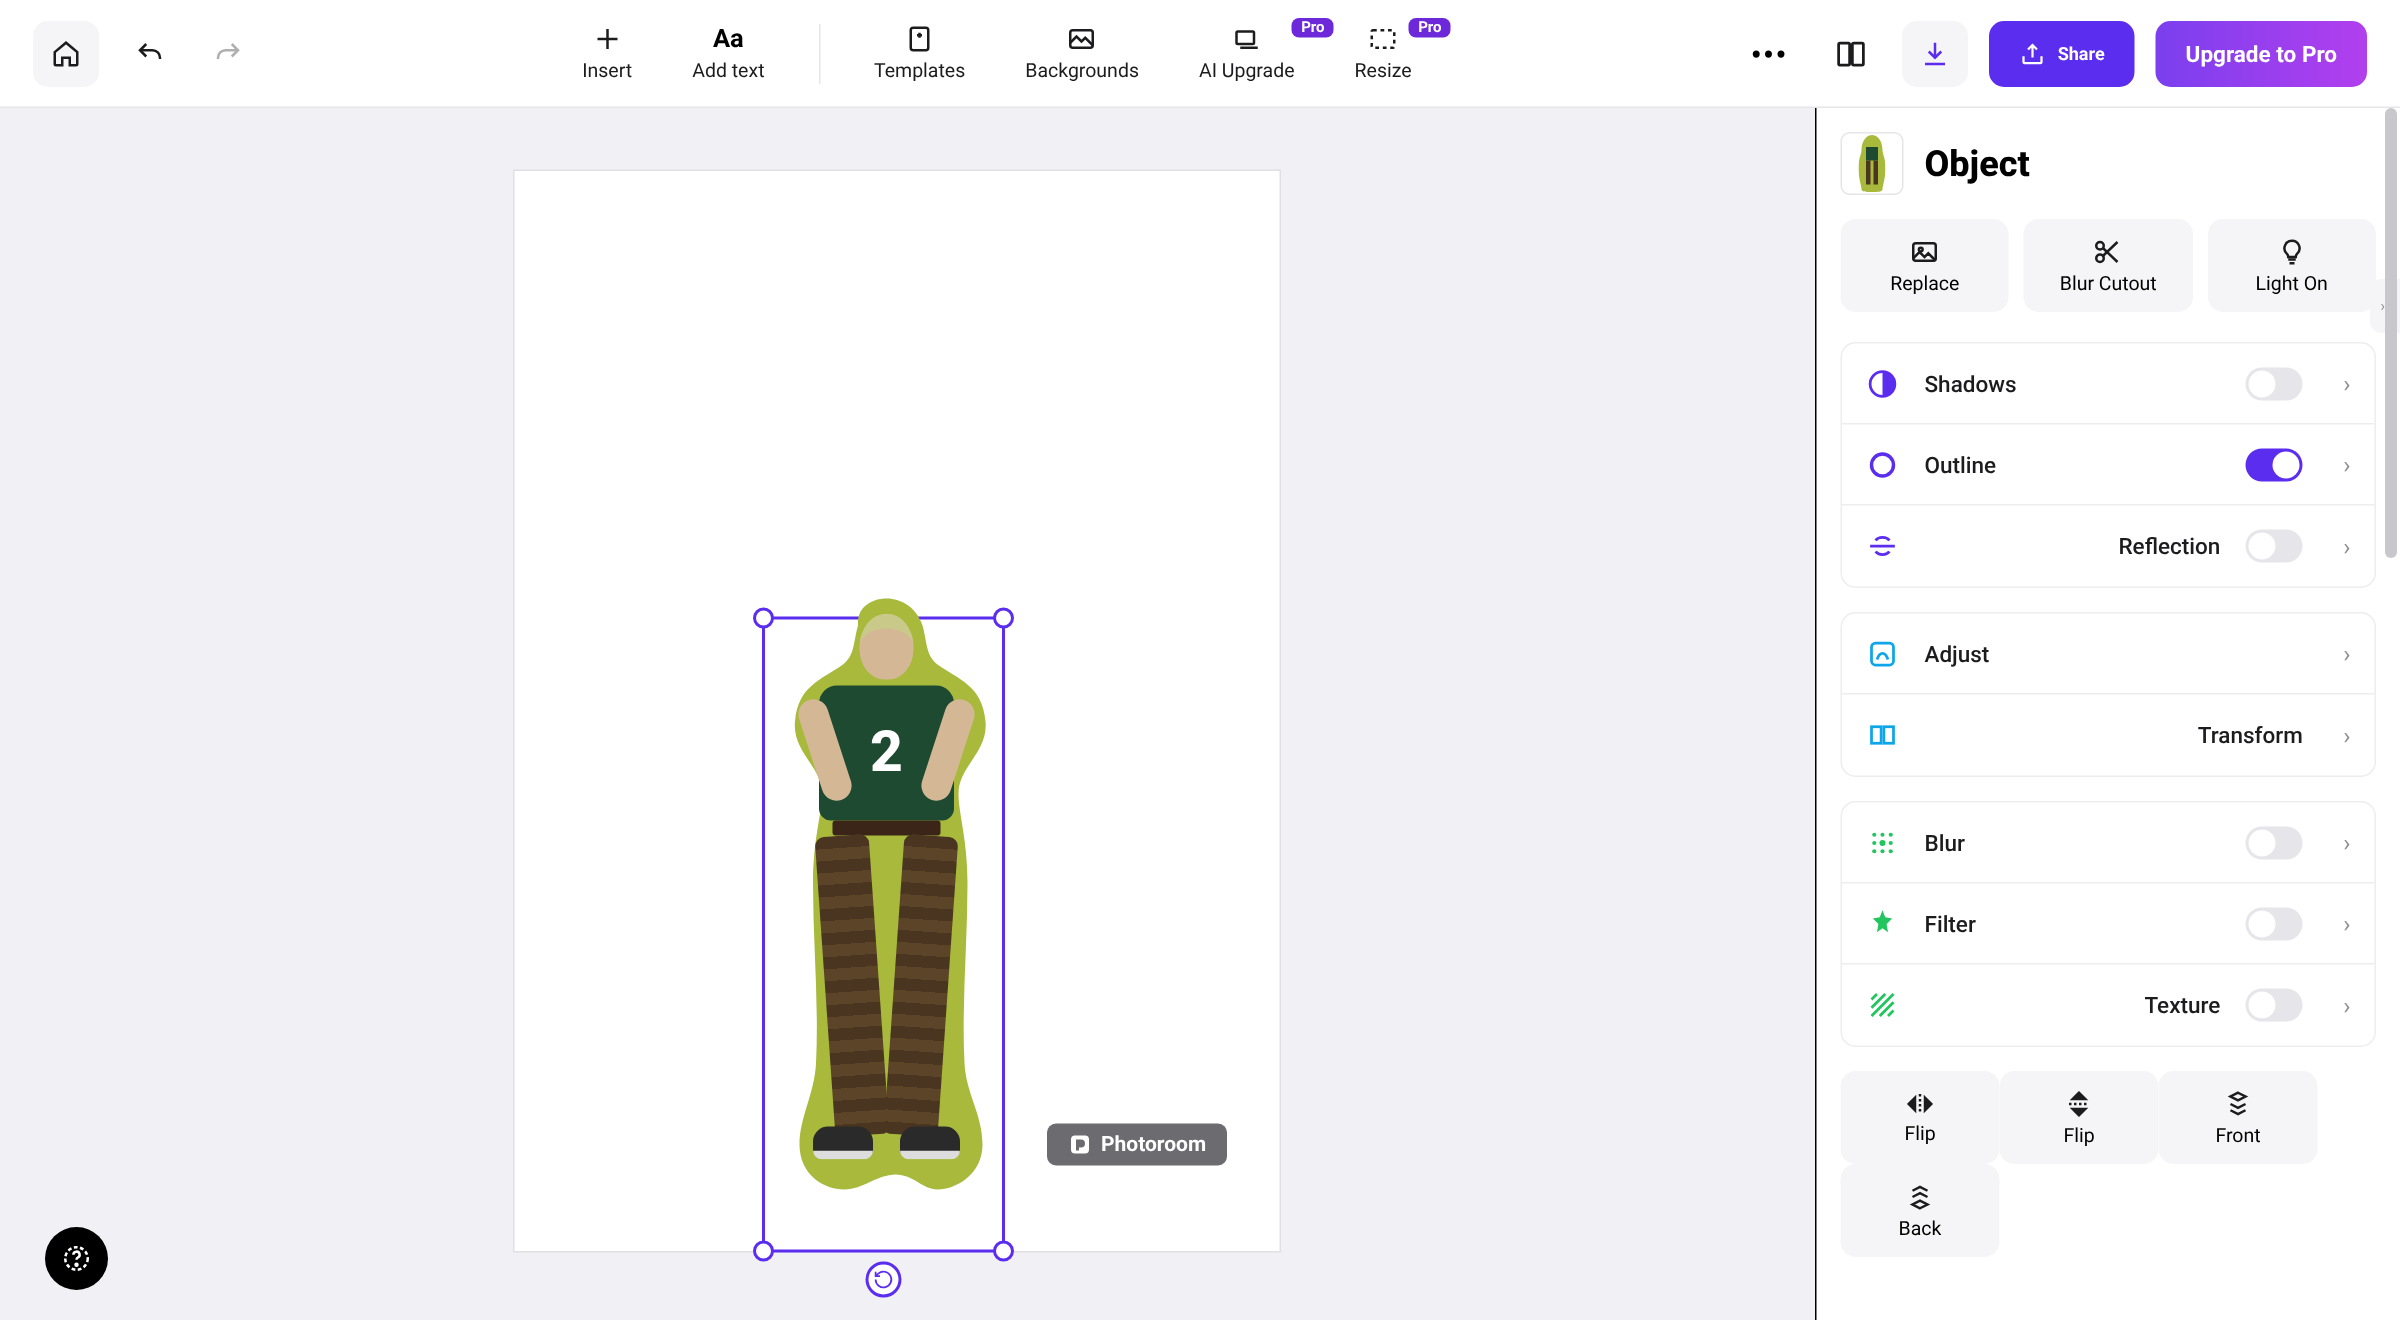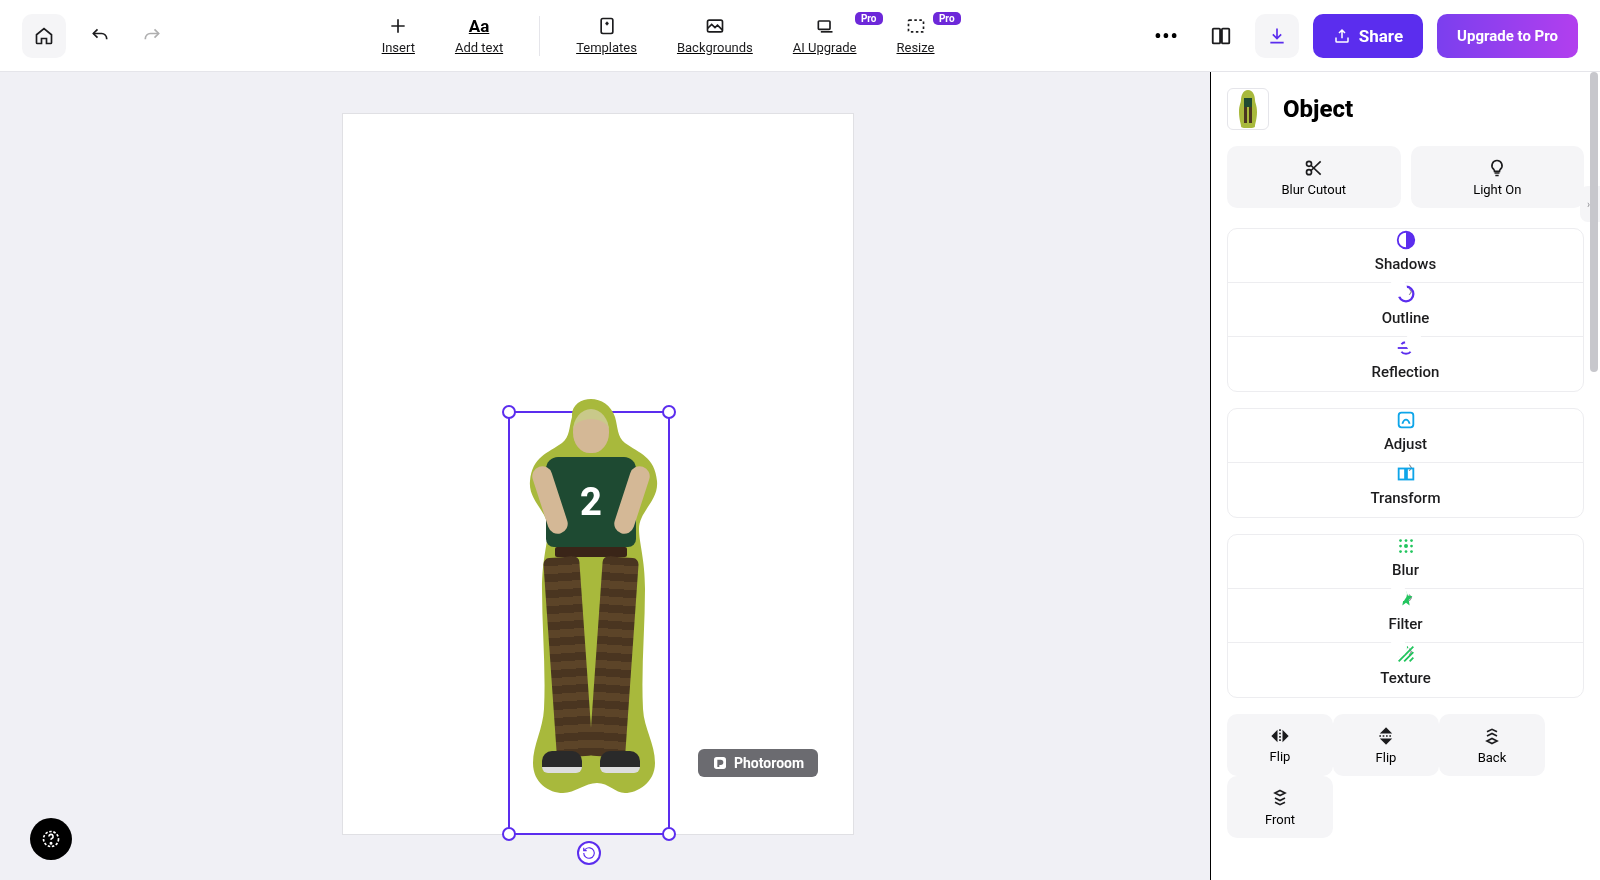--- a/index.html
+++ b/index.html
@@ -6,30 +6,30 @@
 body { width: 1600px; height: 880px; background: #f0f0f5; overflow: hidden; display: flex; flex-direction: column; }
 
 
 .toolbar { height: 72px; background: #fff; border-bottom: 1px solid #e5e5ea; display: flex; align-items: center; padding: 0 22px; gap: 8px; }
 .tb-left { display: flex; align-items: center; gap: 16px; }
 .home-btn { width: 44px; height: 44px; background: #f5f5f7; border-radius: 10px; display: flex; align-items: center; justify-content: center; cursor: pointer; }
 .icon-btn { width: 36px; height: 36px; display: flex; align-items: center; justify-content: center; cursor: pointer; border-radius: 8px; }
 .icon-btn.disabled { opacity: .35; cursor: default; }
 
 .tb-center { flex: 1; display: flex; justify-content: center; gap: 32px; }
-.tool { display: flex; flex-direction: column; align-items: center; justify-content: center; gap: 4px; cursor: pointer; position: relative; padding: 0 4px; text-decoration: underline;}
+.tool { display: flex; flex-direction: column; align-items: center; justify-content: center; gap: 4px; cursor: pointer; position: relative; padding: 0 4px;}
 .tool .label { font-size: 13px; color: #1c1c1e; }
 .pro-badge { position: absolute; top: -4px; right: -22px; background: #6d28d9; color: #fff; font-size: 10px; font-weight: 700; padding: 1px 6px; border-radius: 5px; }
 .divider { width: 1px; height: 40px; background: #e5e5ea; }
 
 .tb-right { display: flex; align-items: center; gap: 14px; }
 .more-btn { font-size: 20px; font-weight: 700; cursor: pointer; padding: 4px 8px; letter-spacing: 1px;}
 .flip-icon-btn { width: 40px; height: 40px; display:flex; align-items:center; justify-content:center; cursor:pointer; }
 .download-btn { width: 44px; height: 44px; background: #f5f5f7; border-radius: 10px; display: flex; align-items: center; justify-content: center; cursor: pointer; }
-.share-btn { height: 44px; padding: 0 20px; background: #5b2dee; color: #fff; border-radius: 10px; display: flex; align-items: center; gap: 8px; font-weight: 700; font-size: 17px; cursor: pointer; }
+.share-btn { height: 44px; padding: 0 20px; background: #5b2dee; color: #fff; border-radius: 10px; display: flex; align-items: center; gap: 8px; font-weight: 700; font-size: 12px; cursor: pointer; }
 .upgrade-btn { height: 44px; padding: 16px 20px; background: linear-gradient(90deg,#7b3fee,#b23fee); color:#fff; border-radius:10px; display:flex; align-items:center; font-weight:700; font-size:15px; cursor:pointer; }
 
 
 .workspace { flex:1; display:flex; overflow:hidden; }
 .canvas-area { flex:1; position:relative; }
 .artboard { position:absolute; left:343px; top:42px; width:510px; height:720px; background:#fff; box-shadow:0 0 0 1px #e0e0e4; }
 .sel-box { position:absolute; left:165px; top:297px; width:162px; height:424px; border:2px solid #5b2dee; }
 .handle { position:absolute; width:14px; height:14px; background:#fff; border:2px solid #5b2dee; border-radius:50%; }
 .h-tl{top:-8px; left:-8px;} .h-tr{top:-8px; right:-8px;} .h-bl{bottom:-8px; left:-8px;} .h-br{bottom:-8px; right:-8px;}
 .rotate-handle { position:absolute; bottom:-32px; left:50%; transform:translateX(-50%); width:24px; height:24px; border:2px solid #5b2dee; border-radius:50%; background:#fff; display:flex; align-items:center; justify-content:center; cursor:pointer;}
@@ -54,21 +54,21 @@
 
 .side-panel { width:390px; background:#fff; border-left:1px solid #000000; overflow-y:auto; padding:16px; }
 .panel-header { display:flex; align-items:center; gap:14px; margin-bottom:16px;}
 .thumb { width:42px; height:42px; border:1px solid #e5e5ea; border-radius:6px; display:flex; align-items:center; justify-content:center; overflow:hidden; background:#fff;}
 .panel-title { font-size:24px; font-weight:800; }
 .panel-tog { position:absolute; right:0; top:114px; width:20px; height:36px; background:#f5f5f7; border-radius:8px 0 0 8px; display:flex; align-items:center; justify-content:center; cursor:pointer; font-size:10px; color:#8e8e93;}
 
 .tile-row { display:flex; gap:10px; margin-bottom:20px;}
 .tile { flex:1; height:62px; background:#f5f5f7; border-radius:10px; display:flex; flex-direction:column; align-items:center; justify-content:center; gap:4px; cursor:pointer; font-size:13px;}
 .section { border:1px solid #ededf0; border-radius:10px; margin-bottom:16px; overflow:hidden;}
-.row { height:54px; display:flex; align-items:center; padding:0 16px; gap:4px; cursor:pointer; border-bottom:1px solid #ededf0;flex-direction:column;}
+.row { height:54px; display:flex; align-items:center; padding:0 16px; gap:17px; cursor:pointer; border-bottom:1px solid #ededf0;}
 .row:last-child{border-bottom:none;text-align:right;}
 .row .icon-slot{width:22px; height:22px; display:flex; align-items:center; justify-content:center;}
 .row .rlabel{flex:1; font-size:15px; font-weight:500; color:#1c1c1e;}
 .toggle { width:38px; height:22px; background:#e5e5ea; border-radius:11px; position:relative; cursor:pointer;}
 .toggle::after{content:""; position:absolute; top:2px; left:2px; width:18px; height:18px; background:#fff; border-radius:50%; transition:left .15s;}
 .toggle.on{background:#5b2dee;}
 .toggle.on::after{left:18px;}
 .chev { color:#8e8e93; font-size:16px; margin-left:10px;}
 
 .action-grid { display:flex; flex-wrap:wrap; }
@@ -237,20 +237,28 @@
       </div>
       <div class="panel-title">Object</div>
     </div>
     <div class="panel-tog">
       <span>›‹</span>
     </div>
 
     <div class="tile-row">
       <div class="tile">
         <svg width="20" height="20" viewBox="0 0 24 24" fill="none" stroke="#1c1c1e" stroke-width="2">
+            <rect x="3" y="5" width="18" height="14" rx="2"></rect>
+            <circle cx="9" cy="10" r="1.5"></circle>
+            <path d="M3 17l5-5 4 4 3-3 6 6"></path>
+          </svg>
+        <span>Replace</span>
+      </div>
+      <div class="tile">
+        <svg width="20" height="20" viewBox="0 0 24 24" fill="none" stroke="#1c1c1e" stroke-width="2">
             <circle cx="6" cy="7" r="3"></circle>
             <circle cx="6" cy="17" r="3"></circle>
             <path d="M8.5 9L20 20M8.5 15L20 4"></path>
           </svg>
         <span>Blur Cutout</span>
       </div>
       <div class="tile">
         <svg width="20" height="20" viewBox="0 0 24 24" fill="none" stroke="#1c1c1e" stroke-width="2">
             <path d="M9 18h6M10 21h4"></path>
             <path d="M12 3a6 6 0 0 0-4 10.5c.7.8 1 1.5 1 2.5h6c0-1 .3-1.7 1-2.5A6 6 0 0 0 12 3z"></path>
@@ -369,29 +377,29 @@
       </div>
       <div class="abtn">
         <svg width="18" height="20" viewBox="0 0 20 24" fill="none" stroke="#1c1c1e" stroke-width="2">
             <path d="M10 3L5 8h10zM10 21l-5-5h10z" fill="#1c1c1e"></path>
             <path d="M2 12h16" stroke-dasharray="2 2"></path>
           </svg>
         <span>Flip</span>
       </div>
       <div class="abtn">
         <svg width="20" height="20" viewBox="0 0 24 24" fill="none" stroke="#1c1c1e" stroke-width="2">
+            <path d="M12 3l6 3-6 3-6-3z"></path>
+            <path d="M6 12l6 3 6-3M6 17l6 3 6-3"></path>
+          </svg>
+        <span>Front</span>
+      </div>
+      <div class="abtn">
+        <svg width="20" height="20" viewBox="0 0 24 24" fill="none" stroke="#1c1c1e" stroke-width="2">
             <path d="M12 21l6-3-6-3-6 3z"></path>
             <path d="M6 12l6-3 6 3M6 7l6-3 6 3"></path>
           </svg>
         <span>Back</span>
       </div>
-      <div class="abtn">
-        <svg width="20" height="20" viewBox="0 0 24 24" fill="none" stroke="#1c1c1e" stroke-width="2">
-            <path d="M12 3l6 3-6 3-6-3z"></path>
-            <path d="M6 12l6 3 6-3M6 17l6 3 6-3"></path>
-          </svg>
-        <span>Front</span>
-      </div>
     </div>
   </div>
 </div>
 
 <div class="sb-thumb"></div>
 
 </body></html>

